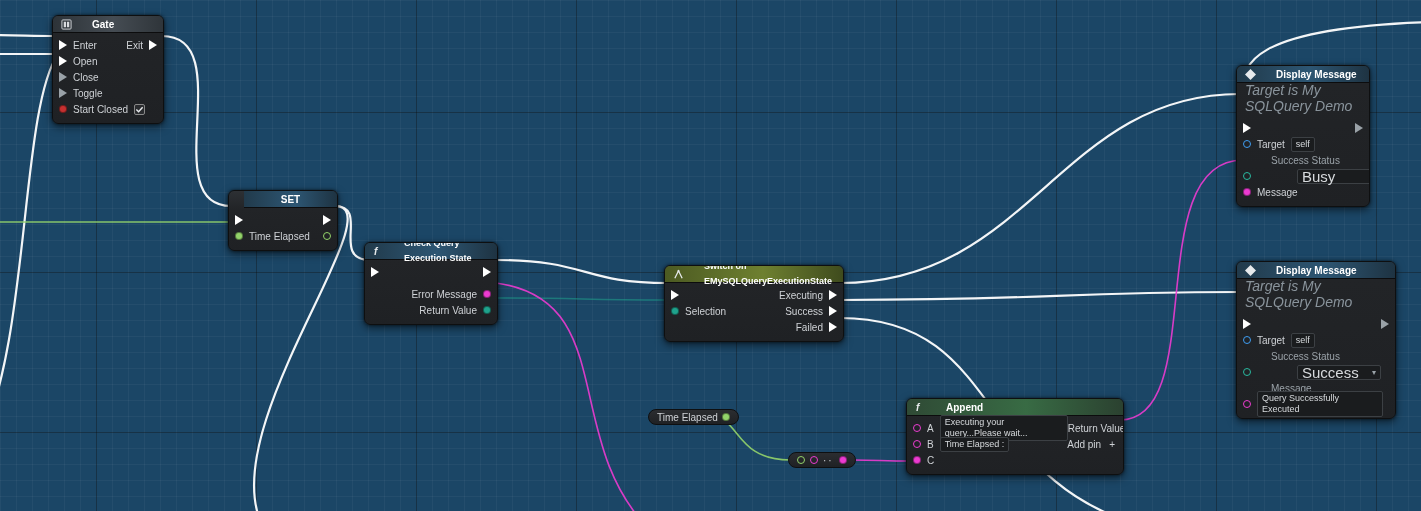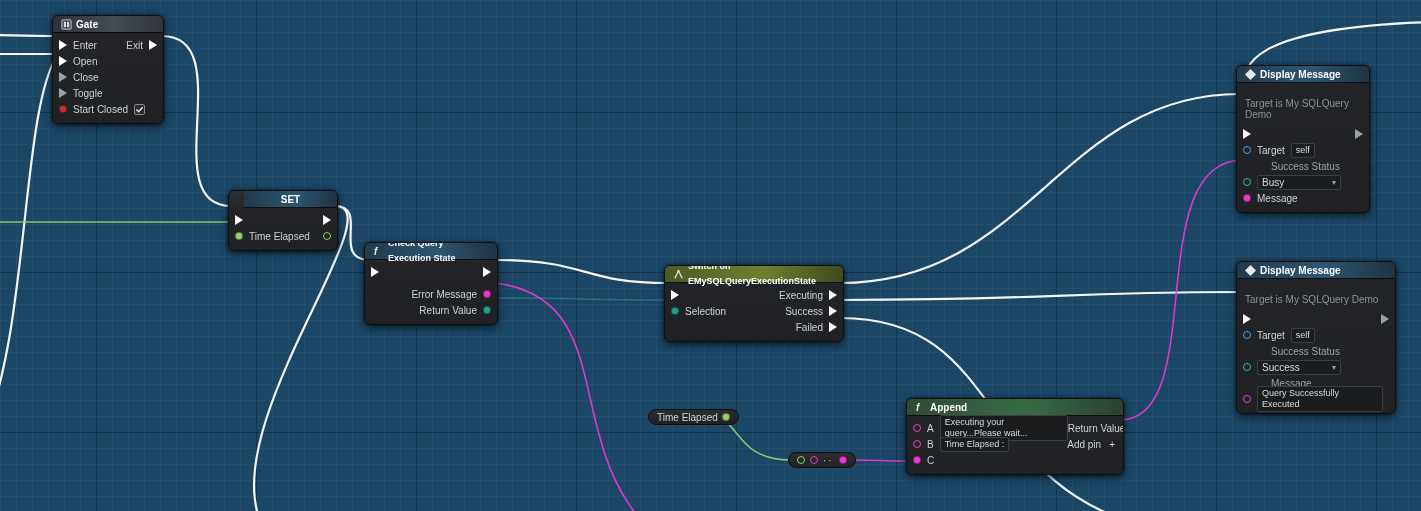--- a/index.html
+++ b/index.html
@@ -30,31 +30,31 @@
     background:linear-gradient(#2d3034 0,#222427 18px,#1f2124 100%);
     border:1px solid #0e0f10;
     border-radius:6px;
     box-shadow:0 3px 8px rgba(0,0,0,0.55),0 0 3px rgba(0,0,0,0.6);
     overflow:hidden;
     font-size:10px;
   }
   .hdr{
     height:17px;line-height:15px;padding:1px 8px;
     color:#fff;font-size:10px;font-weight:600;
-    display:flex;align-items:center;gap:4px;
+    display:flex;align-items:center;gap:20px;
     background:linear-gradient(90deg,#252a2d,#3a4146 55%,#2a3033);
     border-bottom:1px solid #0c0c0d;
   }
   .hdr.grey   {background:linear-gradient(90deg,#2d3338,#454c53 55%,#2f353a);}
   .hdr.switch {background:linear-gradient(90deg,#4c5a22,#6e8030 55%,#3f4b1d);}
   .hdr.append {background:linear-gradient(90deg,#2f4a35,#386b44 55%,#2b4130);}
   .hdr.blue   {background:linear-gradient(90deg,#213a4b,#2d5673 55%,#1e3342);}
   .hdr .icon{width:11px;height:11px;display:inline-flex;}
   .hdr .icon svg{width:11px;height:11px;}
-  .sub{font-size:10px;color:#8a949c;padding:16px 8px 2px;margin-top:-1px;}
+  .sub{font-size:14px;color:#8a949c;font-style:italic;padding:0 8px 2px;margin-top:-1px;}
   .body{position:relative;padding:4px 0 6px;}
   .row{display:flex;justify-content:space-between;align-items:center;height:16px;padding:0 6px;}
   .row.gap{height:6px;}
   .side{display:flex;align-items:center;gap:6px;}
   .side.in{justify-content:flex-start;}
   .side.out{justify-content:flex-end;margin-left:auto;}
   .lbl{color:#cfd2d6;white-space:nowrap;}
   .lbl.dim{color:#9aa2a8;margin-left:28px;}
   .pin{width:0;height:0;display:inline-block;}
   .pin.exec{border-top:5px solid transparent;border-bottom:5px solid transparent;}
@@ -73,22 +73,22 @@
   .dot.red{background:#c53030;}
   .check{width:11px;height:11px;border:1px solid #888;border-radius:2px;background:#2a2c2f;display:inline-flex;align-items:center;justify-content:center;}
   .check svg{width:9px;height:9px;}
   .txtbox{
     background:#1a1c1e;border:1px solid #3c4044;border-radius:2px;
     padding:1px 4px;color:#d7dadd;font-size:9px;line-height:11px;
     min-width:20px;display:inline-block;
   }
   .dropdown{
     background:#1a1c1e;border:1px solid #3c4044;border-radius:2px;
-    padding:1px 4px;color:#d7dadd;font-size:10px;line-height:11px;
-    min-width:84px;display:inline-flex;justify-content:space-between;align-items:center;
+    padding:1px 4px;color:#d7dadd;font-size:15px;line-height:11px;
+    min-width:84px;display:inline-flex;justify-content:space-between;align-items:center;margin-left:40px;
   }
   .dropdown::after{content:"▾";font-size:8px;color:#9aa2a8;margin-left:6px;}
   .plus{color:#cfd2d6;font-size:10px;padding:0 2px;}
   
   .pill{
     position:absolute;display:flex;align-items:center;gap:4px;
     background:linear-gradient(#2b2d30,#1f2124);
     border:1px solid #0e0f10;border-radius:8px;height:16px;padding:0 8px;
   }
   .pill .dot{width:8px;height:8px;}

